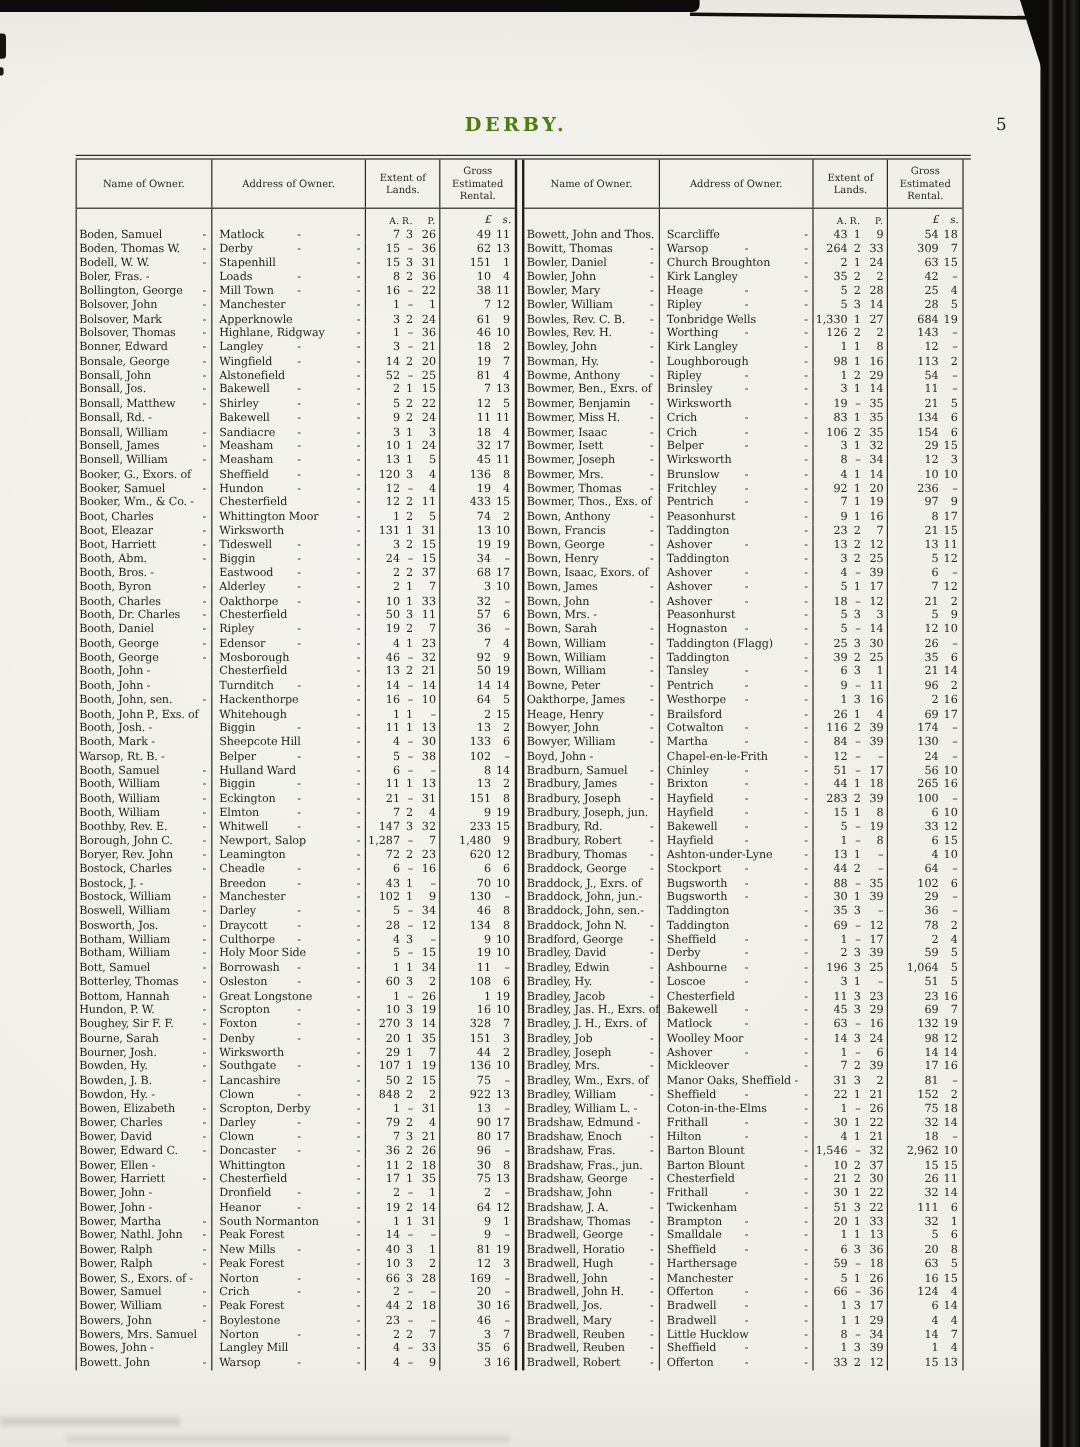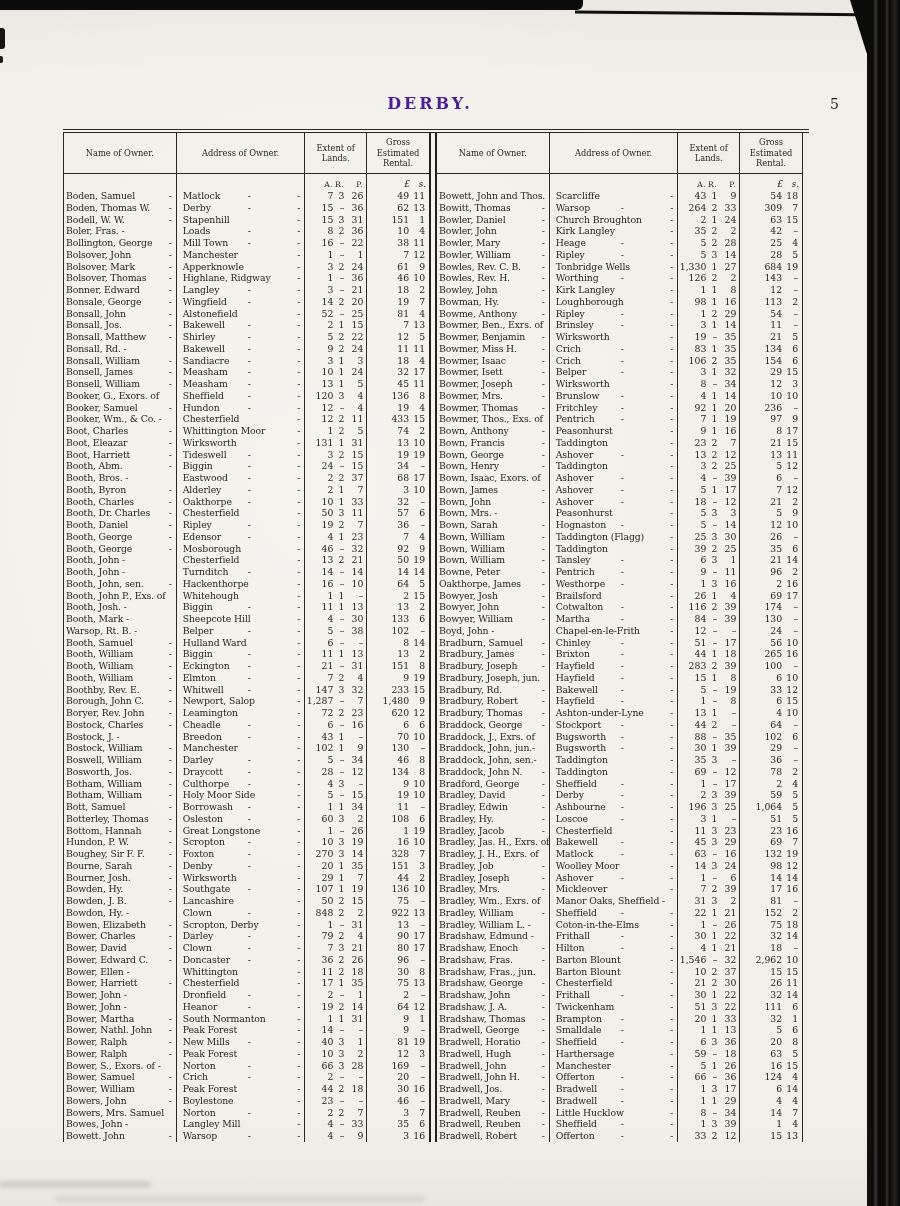--- a/index.html
+++ b/index.html
@@ -24,21 +24,21 @@
     background:linear-gradient(90deg,#141312 0%,#0a0a09 18%,#393734 26%,#0c0b0a 34%,#0c0b0a 55%,#34322e 60%,#0a0a09 68%,#23211e 84%,#070707 100%);
   }
   .scan-corner-tr{position:absolute;right:28px;top:0;width:22px;height:70px;background:#0b0b0a;clip-path:polygon(100% 0,0 0,100% 100%);}
   .scan-mark-left-1{position:absolute;left:0;top:28px;width:5px;height:21px;background:#161514;border-radius:0 3px 3px 0;}
   .scan-mark-left-2{position:absolute;left:0;top:56px;width:3px;height:7px;background:#1c1b19;border-radius:0 2px 2px 0;}
   .scan-smudge-bottom-1{position:absolute;left:0;top:1181px;width:150px;height:7px;background:rgba(90,85,75,0.18);filter:blur(2px);}
   .scan-smudge-bottom-2{position:absolute;left:55px;top:1196px;width:370px;height:6px;background:rgba(90,85,75,0.12);filter:blur(2px);}
 
   .page-title{
     position:absolute;left:80px;top:94px;width:700px;text-align:center;
-    font-size:16px;font-weight:bold;letter-spacing:3px;color:#4c1d95;
+    font-size:16px;font-weight:bold;letter-spacing:3px;color:#4d7c0f;
   }
   .page-number{position:absolute;left:830px;top:96px;font-size:14px;color:#211f1b;}
 
   .ruled-table{
     position:absolute;left:63px;top:129px;width:746px;
     display:flex;align-items:flex-start;
     border-top:4px double #2b2823;
   }
   .half{width:366px;box-sizing:border-box;}
   .half.left{border-left:1px solid #2b2823;}
@@ -827,21 +827,21 @@
           <div class="cell c-ext"><span class="num ext-a">9</span><span class="num ext-r">–</span><span class="num ext-p">11</span></div>
           <div class="cell c-rent"><span class="num rent-l">96</span><span class="num rent-s">2</span></div>
         </div>
         <div class="row">
           <div class="cell name c-name"><span>Oakthorpe, James</span><span class="dash-end">-</span></div>
           <div class="cell addr c-addr"><span>Westhorpe</span><span class="dash-mid">-</span><span class="dash-end">-</span></div>
           <div class="cell c-ext"><span class="num ext-a">1</span><span class="num ext-r">3</span><span class="num ext-p">16</span></div>
           <div class="cell c-rent"><span class="num rent-l">2</span><span class="num rent-s">16</span></div>
         </div>
         <div class="row">
-          <div class="cell name c-name"><span>Bowyer, Josh</span><span class="dash-end">-</span></div>
+          <div class="cell name c-name"><span>Heage, Henry</span><span class="dash-end">-</span></div>
           <div class="cell addr c-addr"><span>Brailsford</span><span class="dash-end">-</span></div>
           <div class="cell c-ext"><span class="num ext-a">26</span><span class="num ext-r">1</span><span class="num ext-p">4</span></div>
           <div class="cell c-rent"><span class="num rent-l">69</span><span class="num rent-s">17</span></div>
         </div>
         <div class="row">
           <div class="cell name c-name"><span>Bowyer, John</span><span class="dash-end">-</span></div>
           <div class="cell addr c-addr"><span>Cotwalton</span><span class="dash-mid">-</span><span class="dash-end">-</span></div>
           <div class="cell c-ext"><span class="num ext-a">116</span><span class="num ext-r">2</span><span class="num ext-p">39</span></div>
           <div class="cell c-rent"><span class="num rent-l">174</span><span class="num rent-s">–</span></div>
         </div>

